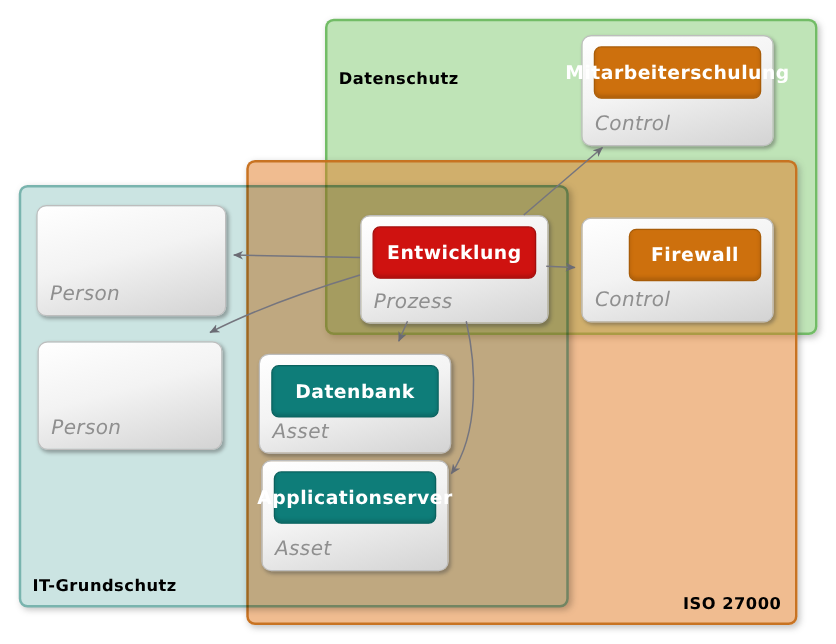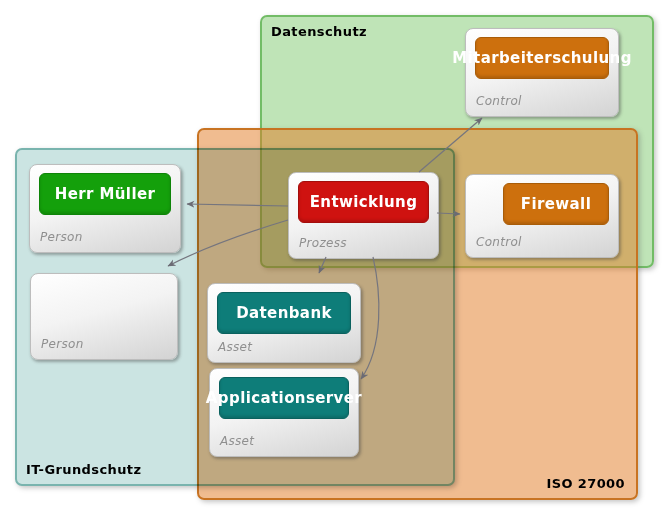--- a/index.html
+++ b/index.html
@@ -11,21 +11,21 @@
   
   .region{
     position:absolute;border-radius:7px;border:2px solid transparent;
     box-shadow:2px 2px 5px rgba(90,90,90,0.35);
   }
   #region-datenschutz{left:260px;top:15px;width:390px;height:249px;z-index:1;}
   #region-iso{left:197px;top:128px;width:437px;height:368px;z-index:2;}
   #region-itg{left:15px;top:148px;width:436px;height:334px;z-index:3;mix-blend-mode:multiply;}
   .region-label{
     position:absolute;font-size:13px;font-weight:bold;color:#000000;
-    letter-spacing:0.4px;white-space:nowrap;
+    letter-spacing:0.4px;white-space:nowrap;margin-top:32px;
   }
   .rl-tl{left:9px;top:7px;}
   .rl-bl{left:9px;bottom:7px;}
   .rl-br{right:11px;bottom:7px;}
   
   .card{
     position:absolute;z-index:10;border-radius:8px;
     border:1px solid #bdbdbd;
     background:linear-gradient(165deg,#ffffff 0%,#f3f3f3 45%,#d3d3d3 100%);
     box-shadow:1.5px 2px 3px rgba(60,60,60,0.4);
@@ -35,21 +35,21 @@
     border-radius:6px;border:1px solid rgba(0,0,0,0.28);
     display:flex;align-items:center;justify-content:center;
     box-shadow:inset 0 -2px 3px rgba(0,0,0,0.15);
   }
   .node-box span{
     color:#ffffff;font-size:15px;font-weight:bold;letter-spacing:0.4px;
     white-space:nowrap;
   }
   .node-type{
     position:absolute;left:10px;bottom:8px;
-    font-size:12px;font-style:italic;color:#8f8f8f;letter-spacing:0.3px;
+    font-size:16px;font-style:italic;color:#8f8f8f;letter-spacing:0.3px;
   }
   #card-mitarbeiterschulung{left:465px;top:28px;width:152px;height:87px;}
   #card-firewall{left:465px;top:174px;width:152px;height:82px;}
   #card-entwicklung{left:288px;top:172px;width:149px;height:85px;}
   #card-herr-mueller{left:29px;top:164px;width:150px;height:87px;}
   #card-frau-peters{left:30px;top:273px;width:146px;height:85px;}
   #card-datenbank{left:207px;top:283px;width:152px;height:78px;}
   #card-applicationserver{left:209px;top:368px;width:148px;height:87px;}
   
   #arrow-layer{position:absolute;left:0;top:0;z-index:20;pointer-events:none;}
@@ -87,23 +87,20 @@
   </div>
 
   <div class="card" id="card-entwicklung">
     <div class="node-box" style="background-color: rgb(207, 18, 16); border-color: rgb(163, 14, 12);">
       <span>Entwicklung</span>
     </div>
     <div class="node-type">Prozess</div>
   </div>
 
   <div class="card" id="card-herr-mueller">
-    <div class="node-box" style="background-color: rgb(20, 160, 11); border-color: rgb(14, 132, 8);">
-      <span>Herr Müller</span>
-    </div>
     <div class="node-type">Person</div>
   </div>
 
   <div class="card" id="card-frau-peters">
     <div class="node-type">Person</div>
   </div>
 
   <div class="card" id="card-datenbank">
     <div class="node-box" style="background-color: rgb(14, 125, 121); border-color: rgb(10, 97, 94); align-items: center;">
       <span>Datenbank</span>

